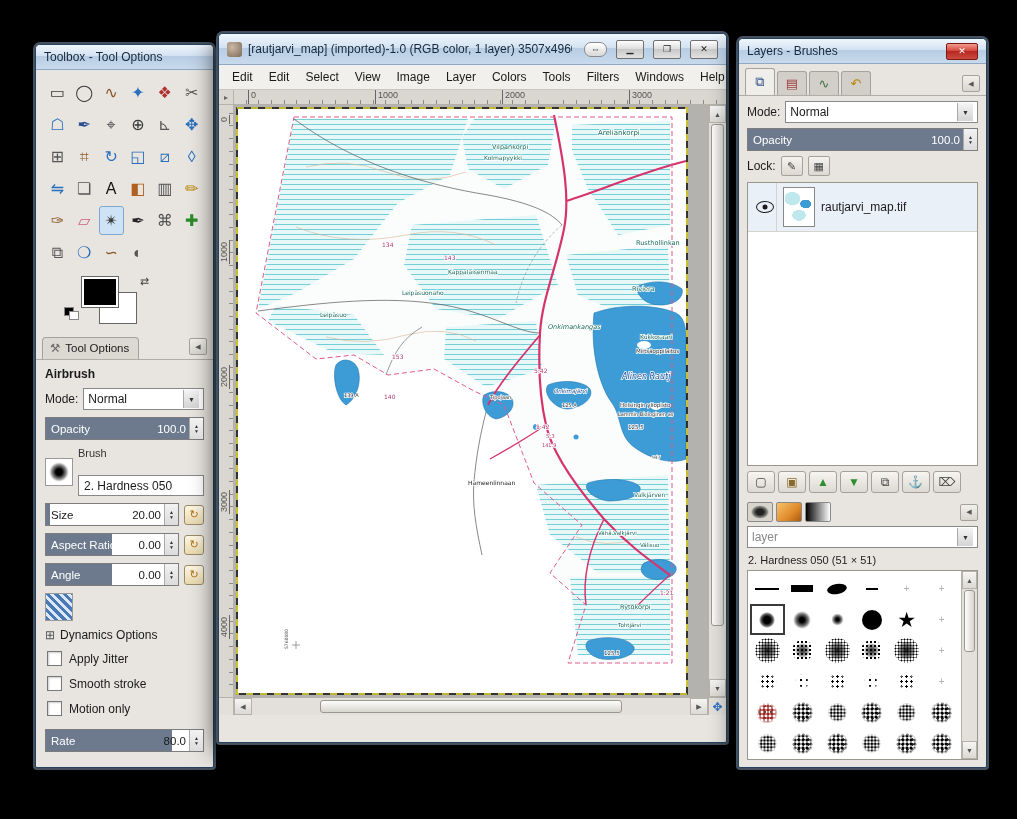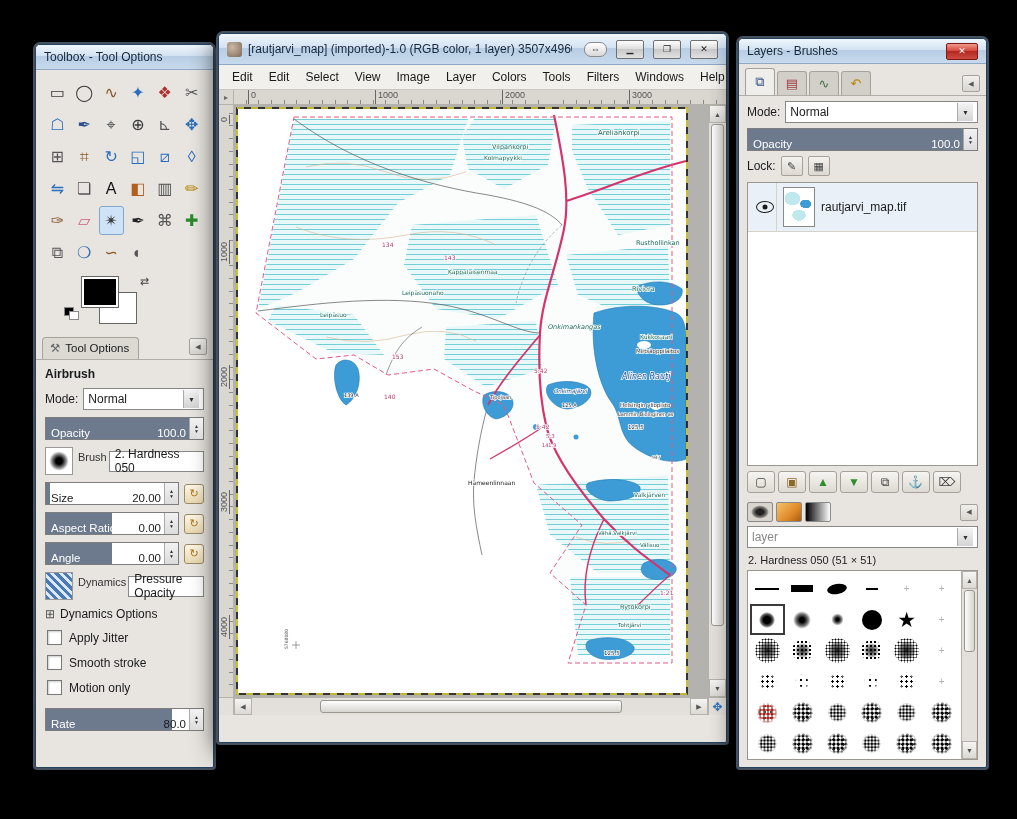--- a/index.html
+++ b/index.html
@@ -37,35 +37,35 @@
   .optab{background:#dcd9d3;border:1px solid #a5a29c;border-bottom:none;border-radius:4px 4px 0 0;
     padding:3px 9px 4px 7px;font-size:11.5px;display:flex;gap:5px;align-items:center;}
   .dockbtn{margin-left:auto;width:16px;height:15px;border:1px solid #a5a29c;background:linear-gradient(#f2f0ec,#d9d6d0);
     font-size:7px;display:flex;align-items:center;justify-content:center;border-radius:2px;color:#555;margin-bottom:4px;}
   .opts{padding:7px 9px;display:flex;flex-direction:column;gap:7px;}
   .optitle{font-weight:bold;}
   .row{display:flex;align-items:center;gap:5px;}
   .combo{flex:1;height:20px;background:#fff;border:1px solid #888;display:flex;align-items:center;padding:0 4px;position:relative;}
   .combo .arrowbox{margin-left:auto;width:15px;height:18px;background:linear-gradient(#f4f4f4,#d4d4d4);
     border-left:1px solid #aaa;display:flex;align-items:center;justify-content:center;font-size:7px;color:#333;}
-  .gslider{height:21px;border:1px solid #7d7d7d;background:#fff;position:relative;display:flex;align-items:flex-end;
+  .gslider{height:21px;border:1px solid #7d7d7d;background:#fff;position:relative;display:flex;align-items:center;
     font-size:11.5px;overflow:hidden;flex:1;}
   .gslider .fill{position:absolute;left:0;top:0;bottom:0;background:#6d7a8e;}
   .slabel{position:relative;padding-left:5px;z-index:1;}
   .svalue{position:relative;margin-left:auto;padding-right:17px;z-index:1;}
   .spin{position:absolute;right:0;top:0;bottom:0;width:13px;display:flex;flex-direction:column;align-items:center;
     justify-content:center;font-size:5px;line-height:5px;color:#333;background:linear-gradient(#f2f2f2,#dcdcdc);
     border-left:1px solid #aaa;z-index:2;}
   .resetbtn{width:18px;height:18px;border:1px solid #9a8a6a;border-radius:3px;background:linear-gradient(#fdf6e3,#e8d9b0);
     color:#b06f10;font-size:11px;display:flex;align-items:center;justify-content:center;flex:0 0 auto;}
   .bthumb{width:26px;height:26px;border:1px solid #999;background:#fff;flex:0 0 auto;
     background-image:radial-gradient(closest-side,#000 25%,rgba(0,0,0,.45) 55%,transparent 75%);}
   .dthumb{width:26px;height:26px;border:1px solid #999;flex:0 0 auto;
     background:repeating-linear-gradient(45deg,#4a79b8 0 3px,#dce8f6 3px 6px);}
-  .bcol{flex:1;display:flex;flex-direction:row;gap:2px;}
+  .bcol{flex:1;display:flex;flex-direction:column;gap:16px;}
   .tinylabel{font-size:11px;color:#333;}
   .entry{height:19px;background:#fff;border:1px solid #888;display:flex;align-items:center;padding:0 5px;}
   .expander{display:flex;align-items:center;gap:5px;}
   .plusbox{font-size:12px;color:#555;}
   .cb{display:flex;align-items:center;gap:7px;padding-left:2px;}
   .cbbox{width:13px;height:13px;border:1px solid #777;background:#fff;box-shadow:inset 1px 1px 2px rgba(0,0,0,.2);flex:0 0 auto;}
 
   
   .menubar{height:24px;background:#f2f0ec;border-bottom:1px solid #c9c6c0;display:flex;align-items:center;
     padding:0 6px;gap:2px;}
@@ -294,26 +294,20 @@
           <span class="svalue">0.00</span>
           <span class="spin">
               <span>▲</span>
               <span>▼</span>
             </span>
         </div>
         <div class="resetbtn">↻</div>
       </div>
       <div class="row">
         <div class="dthumb"></div>
-        <div class="bcol">
-          <span class="tinylabel">Dynamics</span>
-          <div class="entry">
-              <span>Pressure Opacity</span>
-            </div>
-        </div>
       </div>
       <div class="expander">
         <span class="plusbox">⊞</span>
         <span>Dynamics Options</span>
       </div>
       <div id="cblist" style="display:flex;flex-direction:column;gap:10px;margin-top:2px;">
           <div class="cb">
             <span class="cbbox"></span>
             <span>Apply Jitter</span>
           </div>

